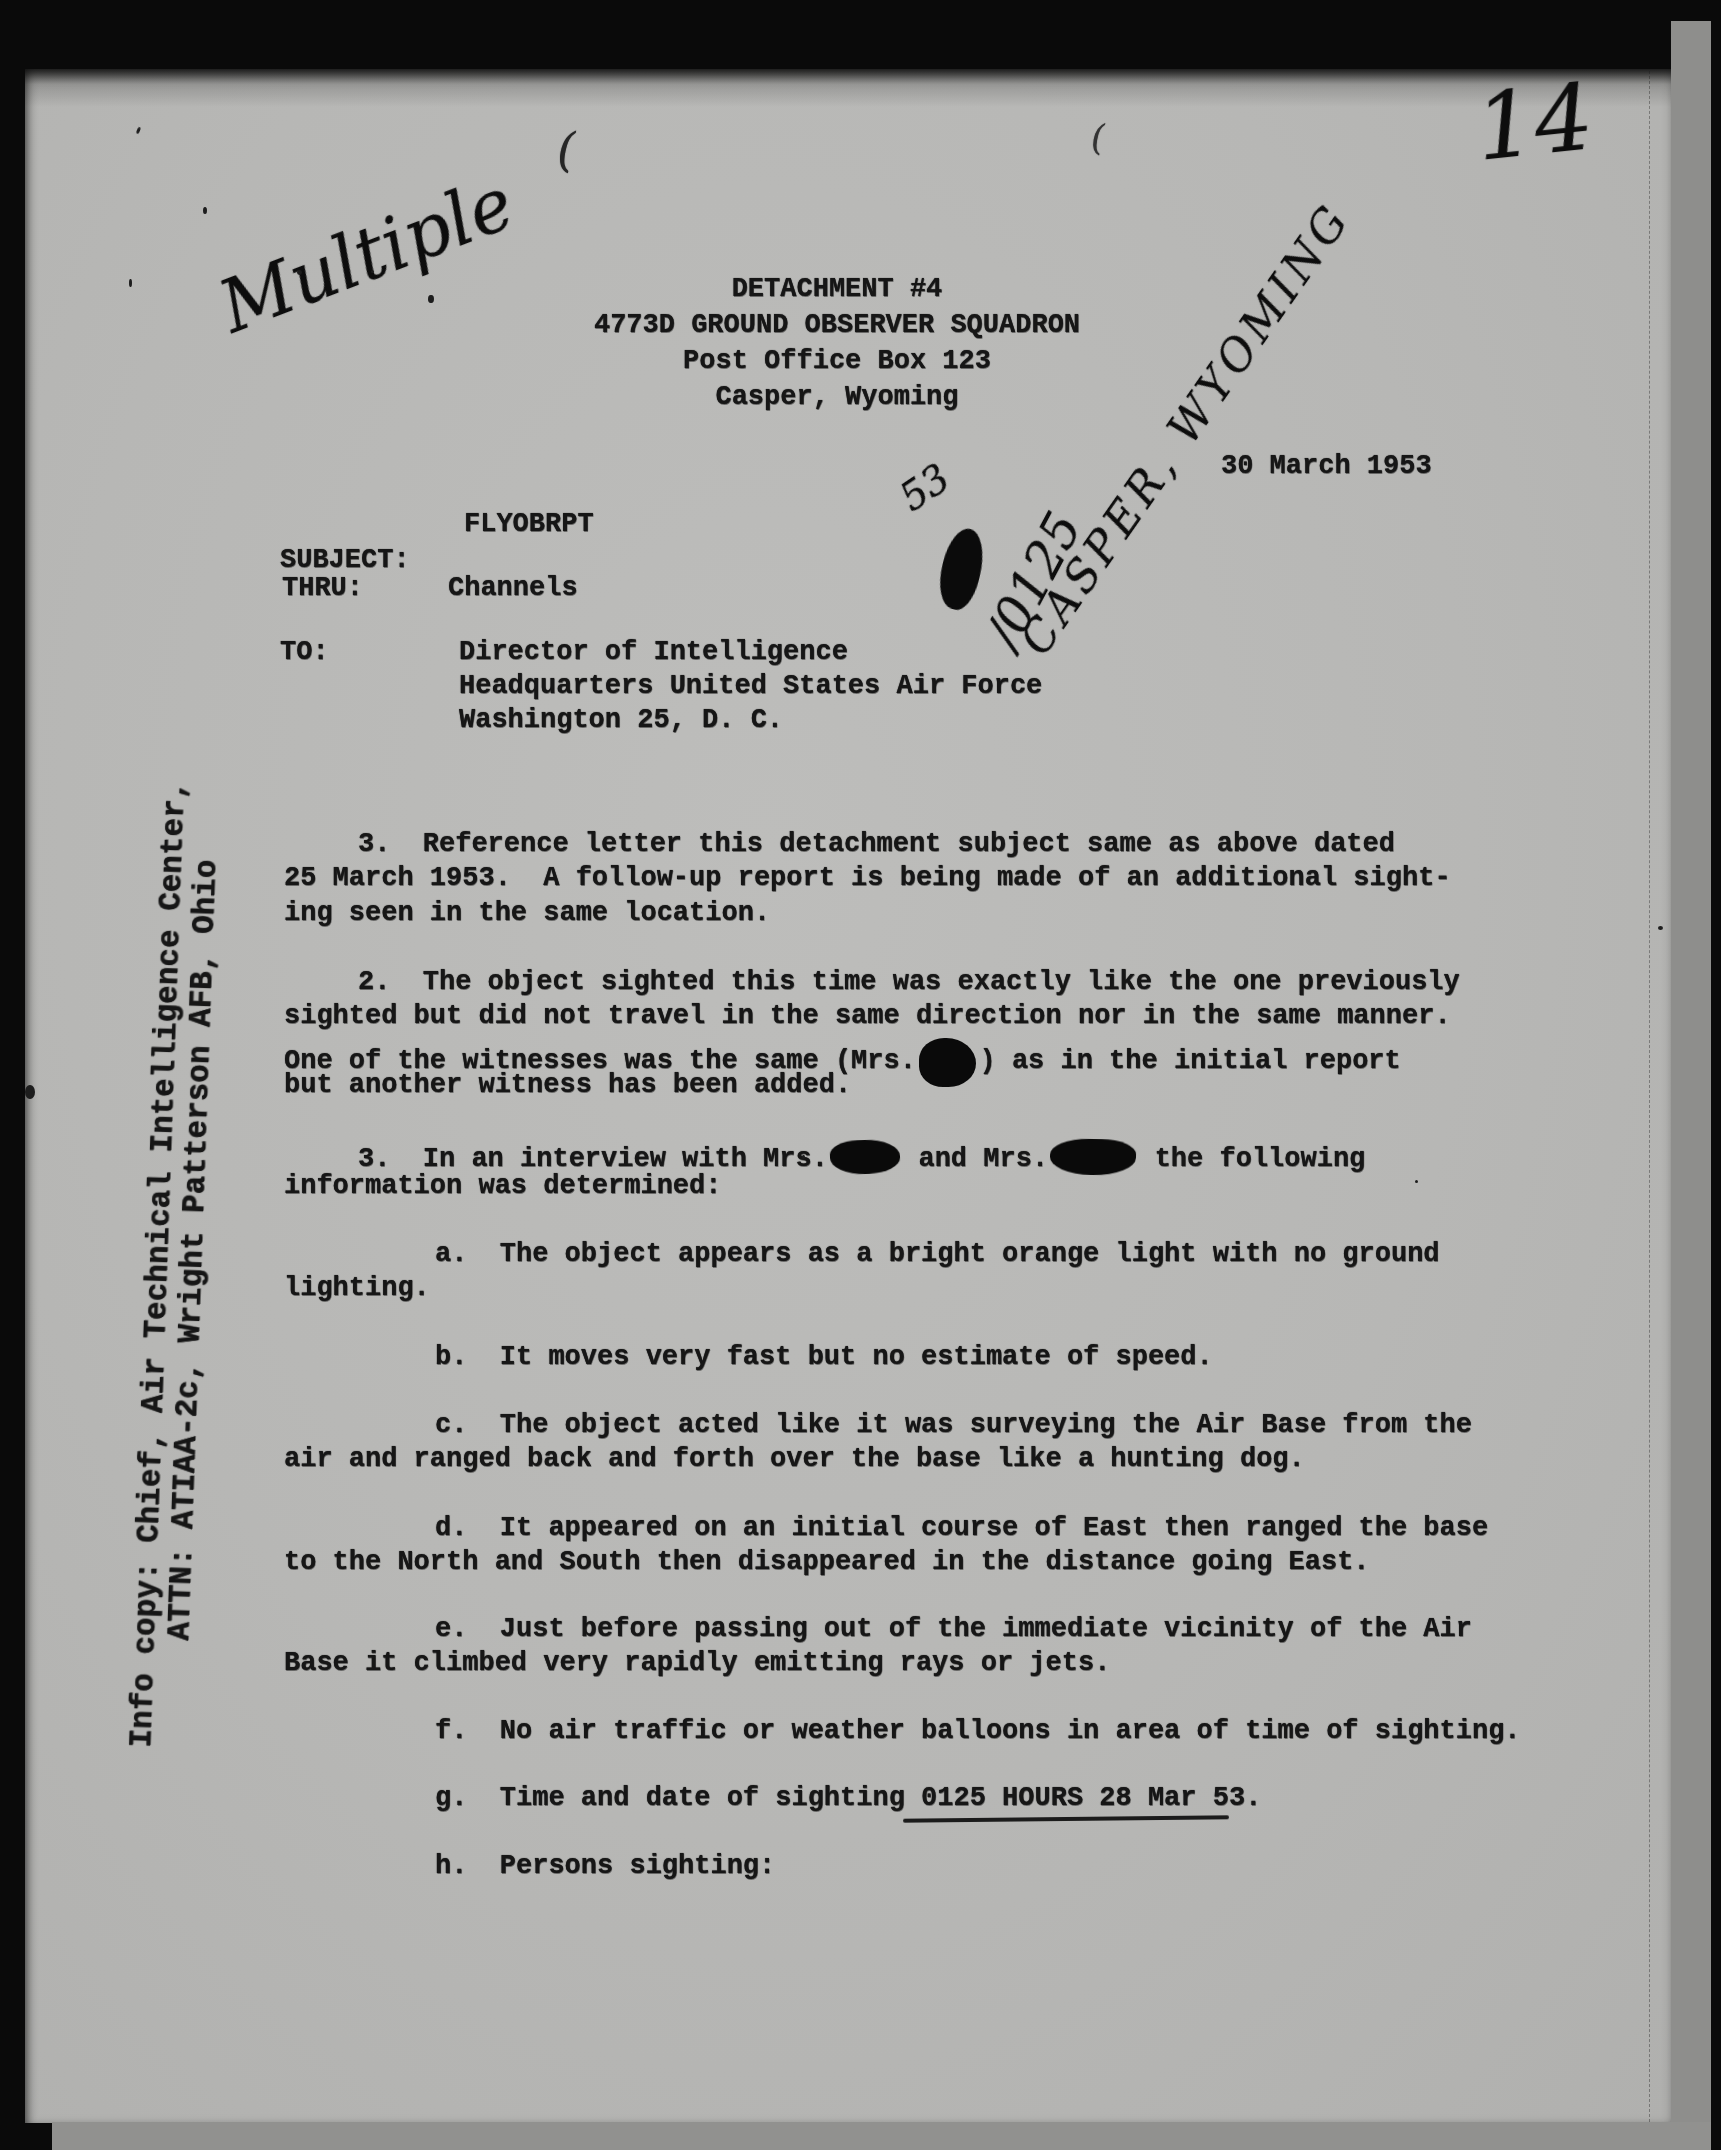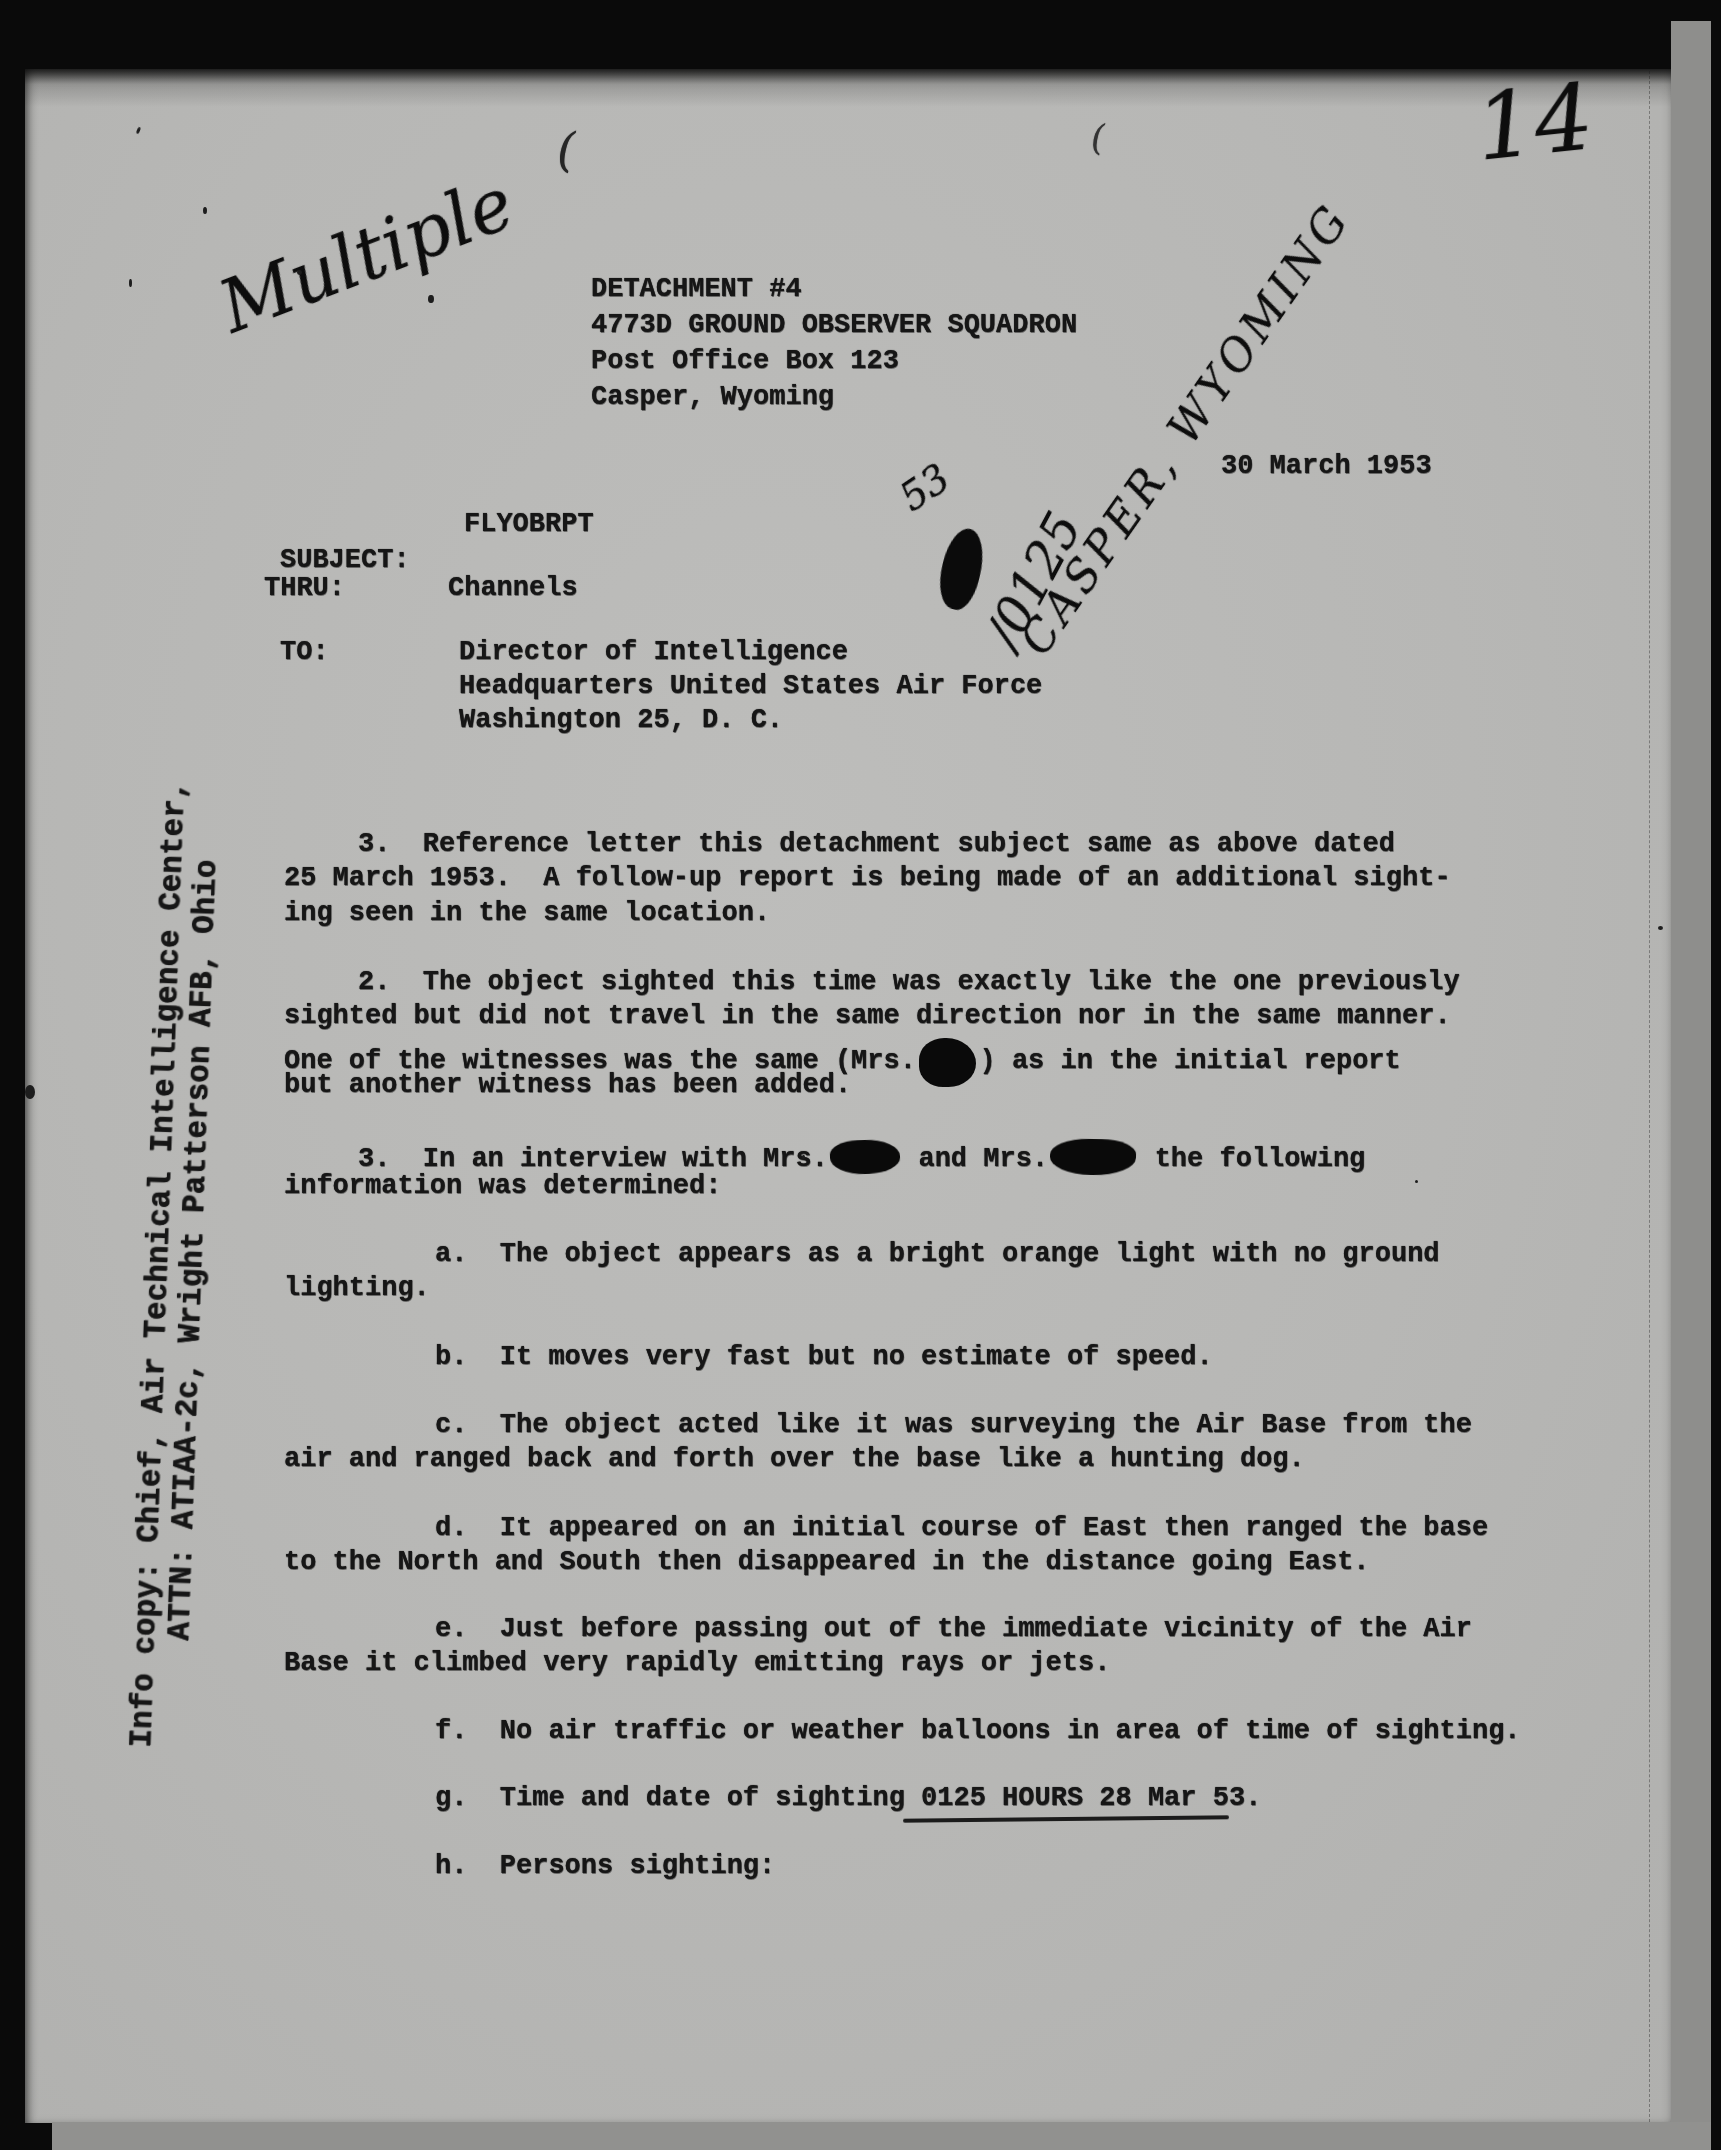--- a/index.html
+++ b/index.html
@@ -12,21 +12,21 @@
   .paper::before{content:"";position:absolute;left:0;top:0;right:0;height:38px;
          background:linear-gradient(180deg,rgba(8,8,8,.65),rgba(8,8,8,.18) 40%,transparent);}
   .edge-right{position:absolute;left:1671px;top:21px;width:40px;height:2130px;background:#8e8e8c;}
   .edge-bottom{position:absolute;left:52px;top:2122px;width:1659px;height:29px;background:#91918f;}
   .fold-line{position:absolute;left:1649px;top:71px;width:0;height:2051px;
              border-left:1.6px dashed rgba(25,25,25,.38);}
   
   .typed{position:absolute;font-size:27px;font-weight:bold;color:#161616;white-space:pre;
          letter-spacing:0;line-height:1;filter:blur(0.4px);
          text-shadow:0 0 1.1px rgba(15,15,15,.8),0.5px 0.5px 0.5px rgba(25,25,25,.45);}
-  .lh{left:591px;width:492px;}
+  .lh{left:591px;width:492px;text-align:center;}
   
   .hand{position:absolute;font-family:"DejaVu Serif","Liberation Serif",serif;font-style:italic;
         color:#0d0d0d;white-space:pre;line-height:1;filter:blur(0.3px);
         text-shadow:0 0 1.1px rgba(10,10,10,.6);}
   
   .redact{display:inline-block;background:#0a0a0a;filter:blur(0.5px);}
   .r1{width:57px;height:49px;border-radius:46% 54% 50% 44%;vertical-align:-18.6px;margin:0 3.3px;}
   .r2{width:70px;height:34px;border-radius:40% 50% 45% 50%;vertical-align:-7.7px;margin:0 2.2px;transform:rotate(-2deg);}
   .r3{width:86px;height:36px;border-radius:45% 40% 50% 48%;vertical-align:-8.7px;margin:0 2.2px;transform:rotate(1deg);}
   .blob{position:absolute;background:#0b0b0b;filter:blur(0.5px);}
@@ -55,21 +55,21 @@
 
   <div class="typed lh" style="top:276px;">DETACHMENT #4</div>
   <div class="typed lh" style="top:312px;">4773D GROUND OBSERVER SQUADRON</div>
   <div class="typed lh" style="top:348px;">Post Office Box 123</div>
   <div class="typed lh" style="top:384px;">Casper, Wyoming</div>
 
   <div class="typed" style="left:1221px;top:453px;">30 March 1953</div>
 
   <div class="typed" style="left:280px;top:511px;margin-top:36px;">SUBJECT:</div>
   <div class="typed" style="left:464px;top:511px;">FLYOBRPT</div>
-  <div class="typed" style="left:264px;top:575px;">THRU:</div>
+  <div class="typed" style="left:282px;top:575px;">THRU:</div>
   <div class="typed" style="left:448px;top:575px;">Channels</div>
   <div class="typed" style="left:280px;top:639px;">TO:</div>
   <div class="typed" style="left:459px;top:639px;">Director of Intelligence</div>
   <div class="typed" style="left:459px;top:673px;">Headquarters United States Air Force</div>
   <div class="typed" style="left:459px;top:707px;">Washington 25, D. C.</div>
 
   <div class="typed" style="left:358px;top:831px;">3.  Reference letter this detachment subject same as above dated</div>
   <div class="typed" style="left:284px;top:865px;">25 March 1953.  A follow-up report is being made of an additional sight-</div>
   <div class="typed" style="left:284px;top:900px;">ing seen in the same location.</div>
 

